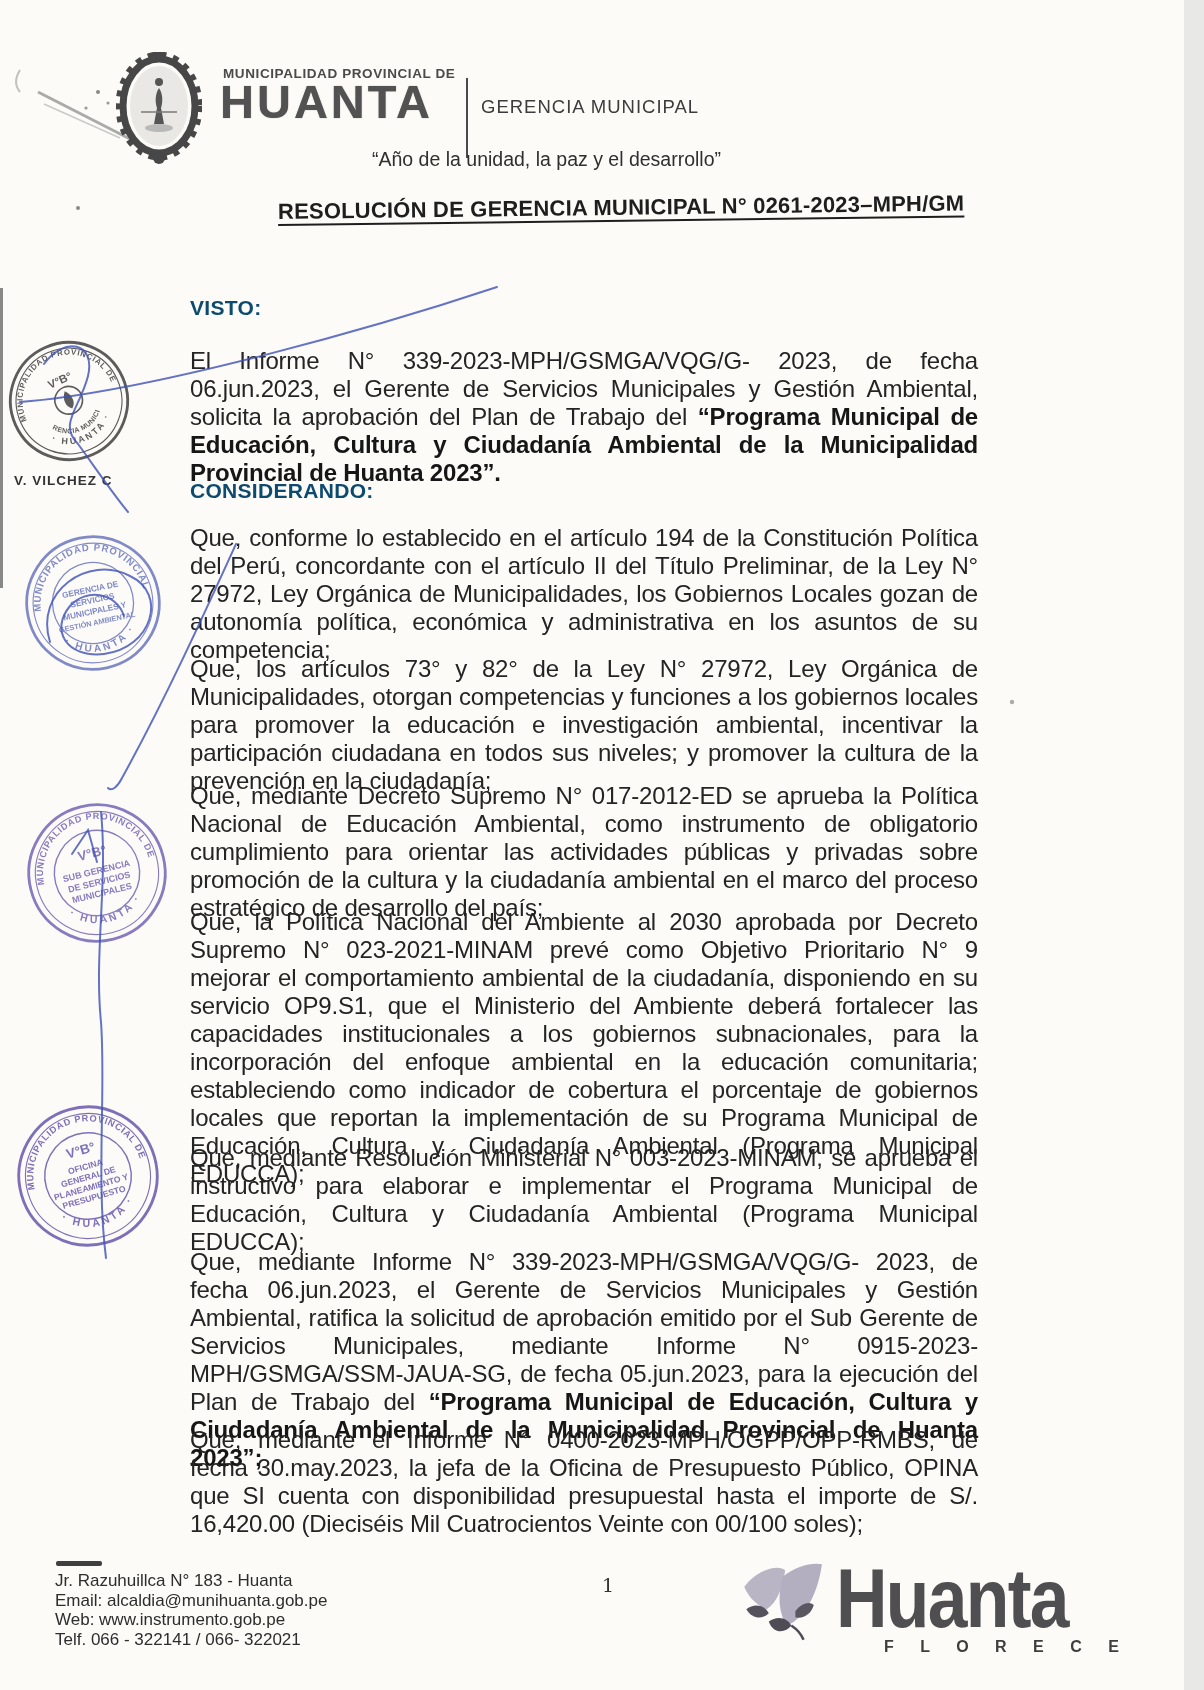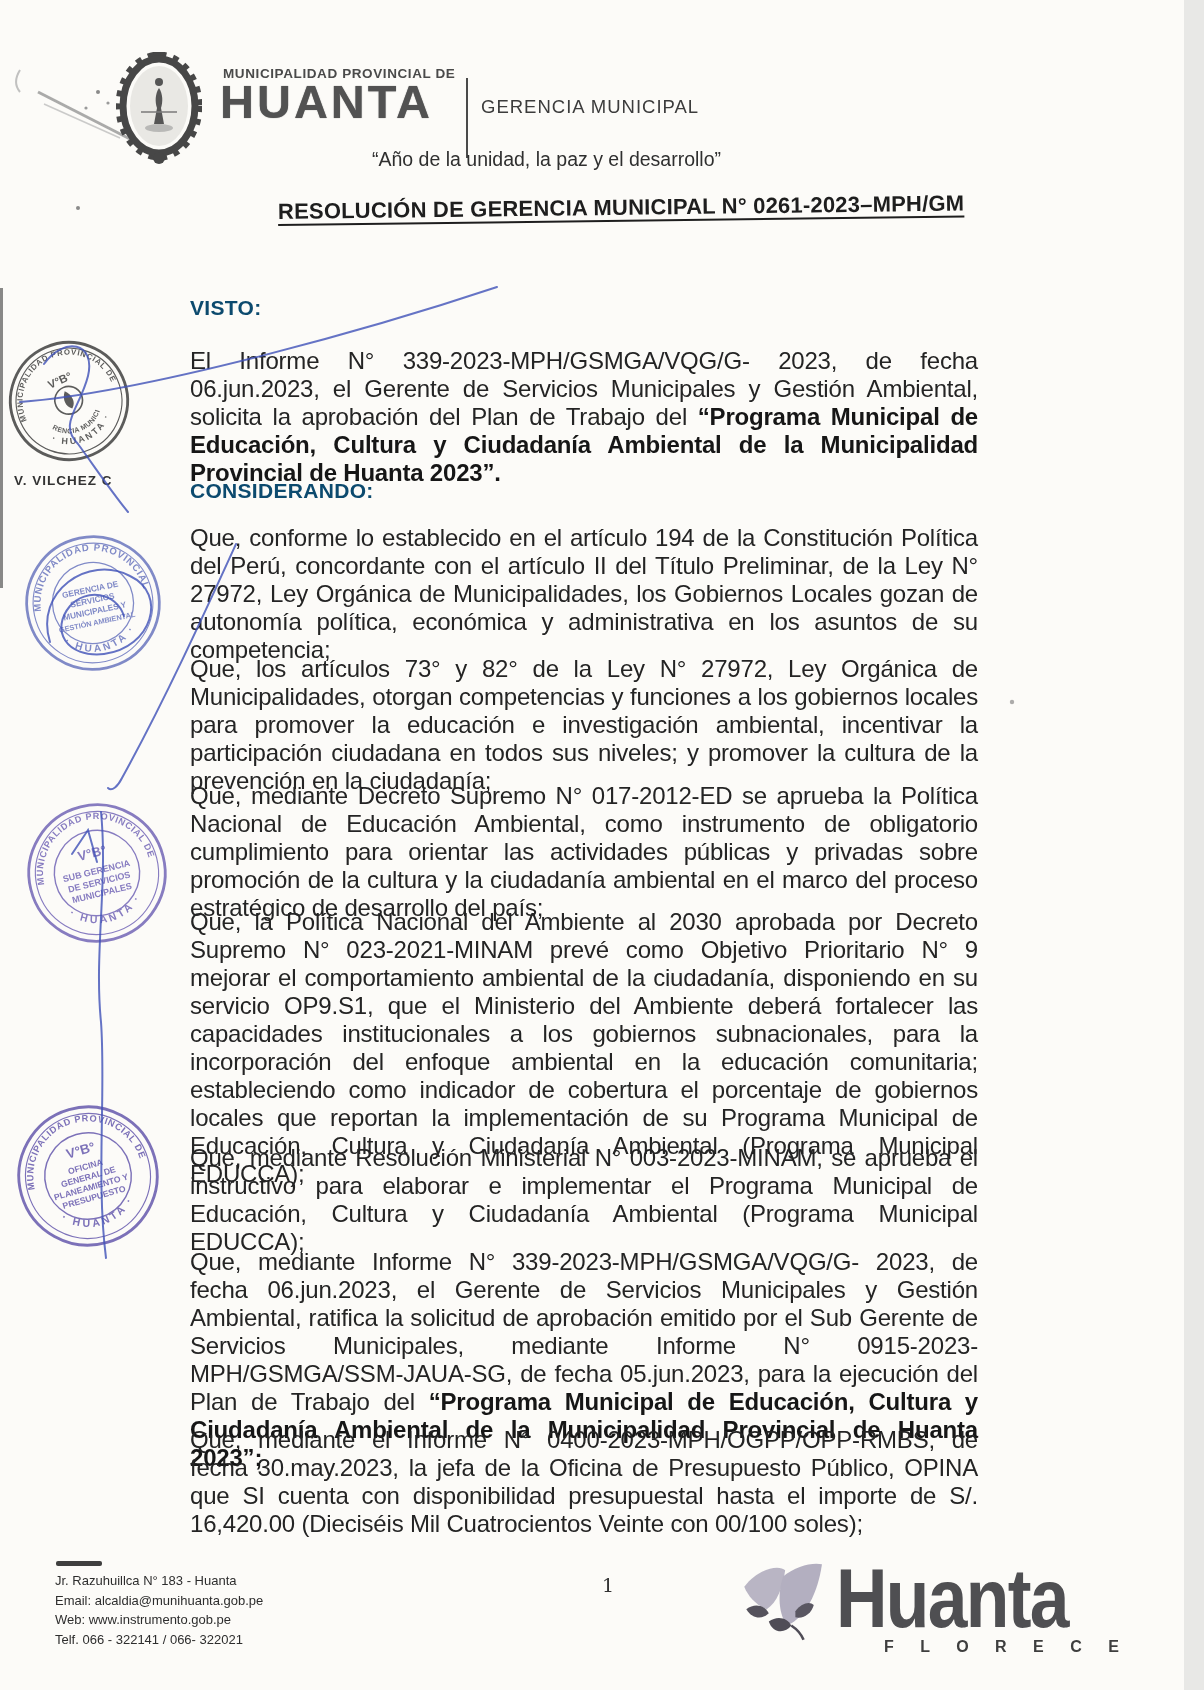--- a/index.html
+++ b/index.html
@@ -26,21 +26,21 @@
   .stamp{opacity:.9;}
   .stamp text{font-family:"Liberation Sans",sans-serif;}
   .stamp-a circle,.stamp-a path.ring{stroke:#4b4b4b;}
   .stamp-a text{fill:#4b4b4b;}
   .stamp-b circle{stroke:#6672bd;} .stamp-b text{fill:#6672bd;}
   .stamp-c circle{stroke:#7b6fbb;} .stamp-c text{fill:#7b6fbb;}
   .stamp-d circle{stroke:#6f63b2;} .stamp-d text{fill:#6f63b2;}
   .sig-caption{left:14px;top:473px;font-size:13.5px;font-weight:bold;letter-spacing:1px;color:#333;}
   
   .footer-dash{left:56px;top:1561px;width:46px;height:5px;background:#3f3f3f;border-radius:2px;}
-  .footer-address{left:55px;top:1571px;font-size:13px;line-height:19.5px;color:#2d2d2d;}
+  .footer-address{left:55px;top:1571px;font-size:17px;line-height:19.5px;color:#2d2d2d;}
   .page-number{left:602px;top:1574px;font-family:"DejaVu Serif",serif;font-size:19px;color:#333;}
   .brand-name{left:836px;top:1556px;font-size:84px;line-height:1;font-weight:800;color:#4f4f52;
               letter-spacing:-2px;transform:scaleX(.85);transform-origin:left top;white-space:nowrap;}
   .brand-tagline{left:884px;top:1638px;font-size:16px;font-weight:bold;letter-spacing:11px;color:#3e3e3e;white-space:nowrap;}
   .overlay{pointer-events:none;}
 </style>
 </head>
 <body>
 
 <div class="page">

